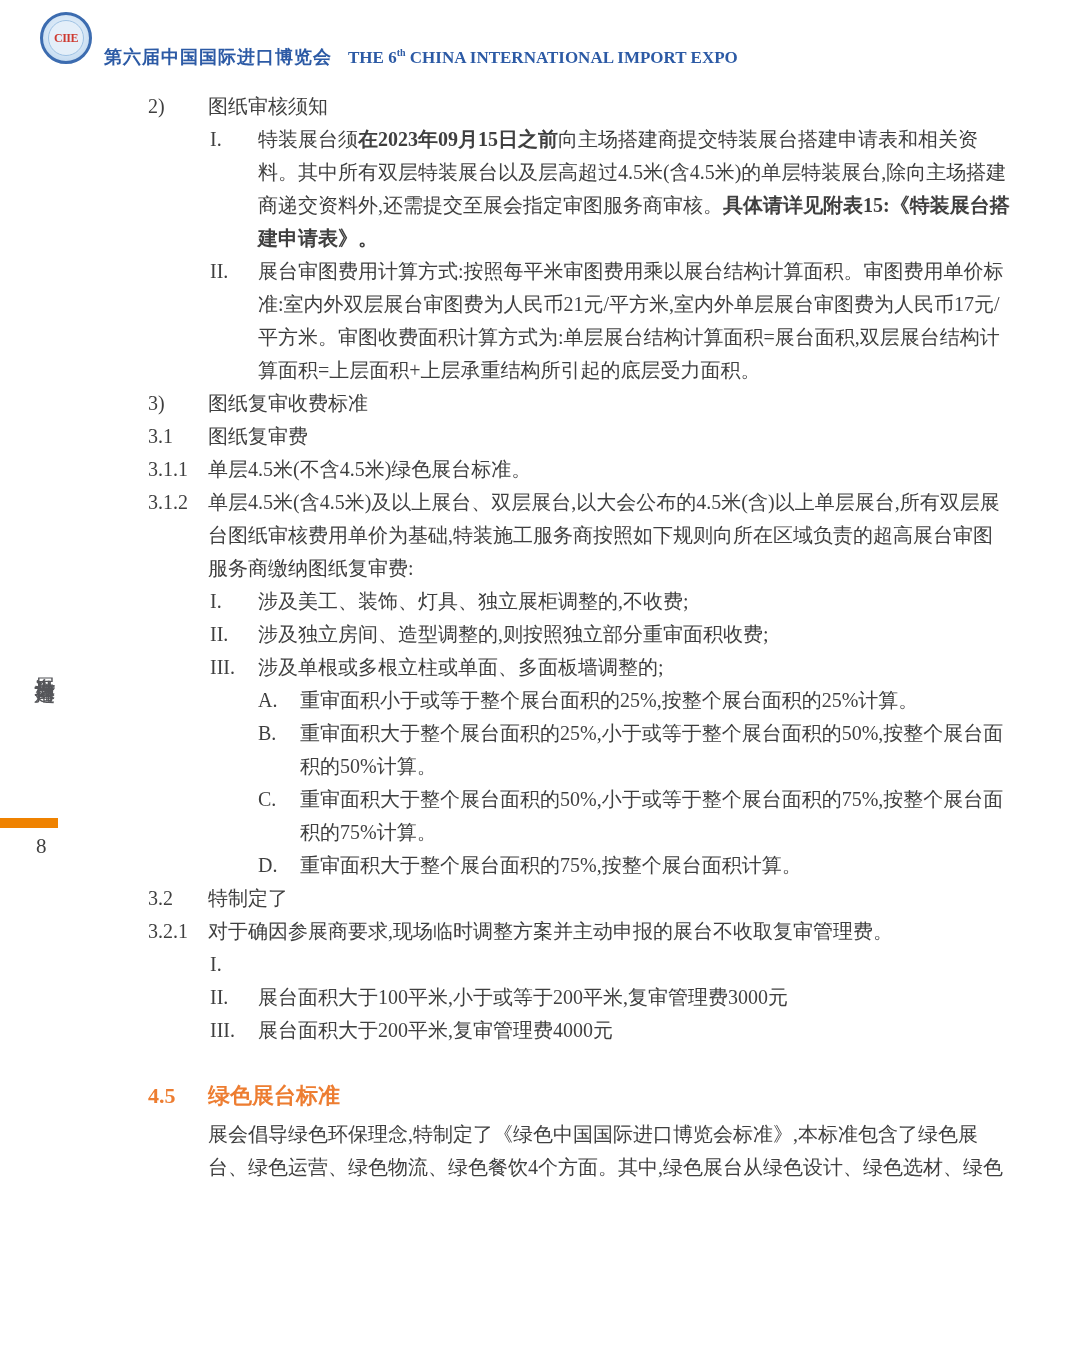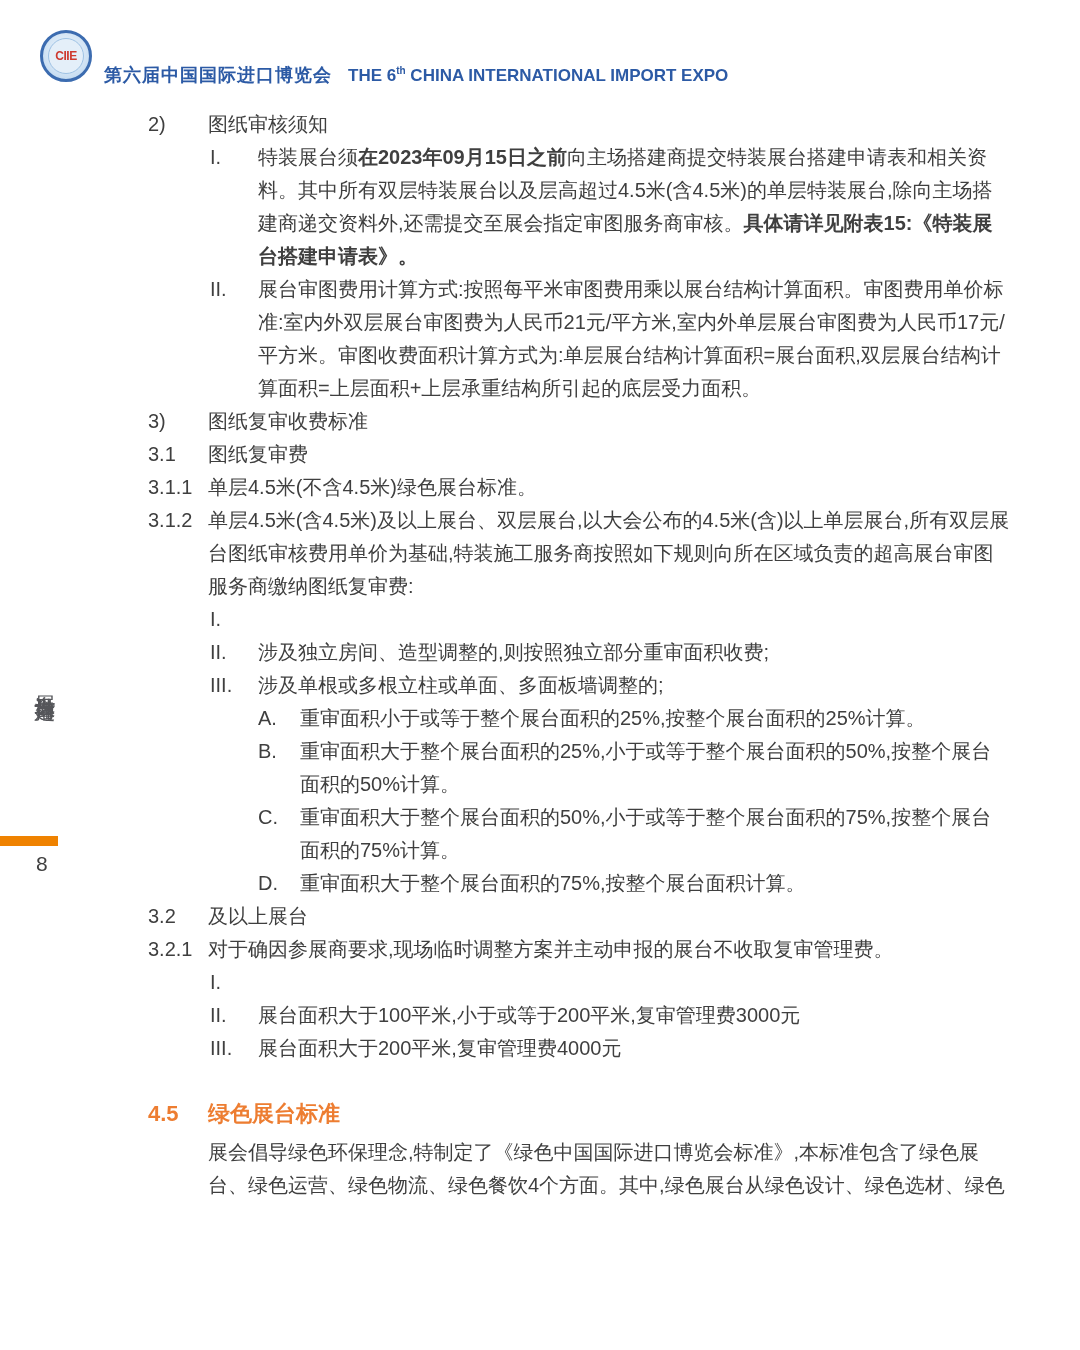--- a/index.html
+++ b/index.html
@@ -1,18 +1,18 @@
 <!DOCTYPE html>
 <html style="--accent-orange: #ef8200; --heading-orange: #ed7d31; --title-blue: #2c5aa5;"><head>
 <meta charset="utf-8">
 <style>
   html,body{margin:0;padding:0;background:#ffffff;}
   .page{
     position:relative;width:1080px;height:1190px;background:#ffffff;overflow:hidden;
-    font-family:Liberation Sans, sans-serif;color:#3f3f3f;margin-top:18px;
+    font-family:Liberation Serif, serif;color:#3f3f3f;
   }
   
   .logo{
     position:absolute;left:40px;top:12px;width:52px;height:52px;border-radius:50%;
     border:3px solid #3c6cb0;box-sizing:border-box;
     background:radial-gradient(circle at 50% 42%,#f0f7fd 0%,#d4e5f5 55%,#b4d1ec 100%);
     display:flex;align-items:center;justify-content:center;
   }
   .logo-inner{
     width:34px;height:34px;border-radius:50%;border:1px solid #9ec2e4;
@@ -100,20 +100,21 @@
         <div class="row lv1">
           <span class="num">3.1.1</span>
           <div class="txt"><span>单层4.5米(不含4.5米)绿色展台标准。</span></div>
         </div>
         <div class="row lv1">
           <span class="num">3.1.2</span>
           <div class="txt"><span>单层4.5米(含4.5米)及以上展台、双层展台,以大会公布的4.5米(含)以上单层展台,所有双层展台图纸审核费用单价为基础,特装施工服务商按照如下规则向所在区域负责的超高展台审图服务商缴纳图纸复审费:</span></div>
         </div>
         <div class="row lv2">
           <span class="num">I.</span>
+          <div class="txt"><span>涉及美工、装饰、灯具、独立展柜调整的,不收费;</span></div>
         </div>
         <div class="row lv2">
           <span class="num">II.</span>
           <div class="txt"><span>涉及独立房间、造型调整的,则按照独立部分重审面积收费;</span></div>
         </div>
         <div class="row lv2">
           <span class="num">III.</span>
           <div class="txt"><span>涉及单根或多根立柱或单面、多面板墙调整的;</span></div>
         </div>
         <div class="row lv3">
@@ -127,21 +128,21 @@
         <div class="row lv3">
           <span class="num">C.</span>
           <div class="txt"><span>重审面积大于整个展台面积的50%,小于或等于整个展台面积的75%,按整个展台面积的75%计算。</span></div>
         </div>
         <div class="row lv3">
           <span class="num">D.</span>
           <div class="txt"><span>重审面积大于整个展台面积的75%,按整个展台面积计算。</span></div>
         </div>
         <div class="row lv1">
           <span class="num">3.2</span>
-          <div class="txt"><span>及以上展台</span></div>
+          <div class="txt"><span>特制定了</span></div>
         </div>
         <div class="row lv1">
           <span class="num">3.2.1</span>
           <div class="txt"><span>对于确因参展商要求,现场临时调整方案并主动申报的展台不收取复审管理费。</span></div>
         </div>
         <div class="row lv2">
           <span class="num">I.</span>
         </div>
         <div class="row lv2">
           <span class="num">II.</span>

